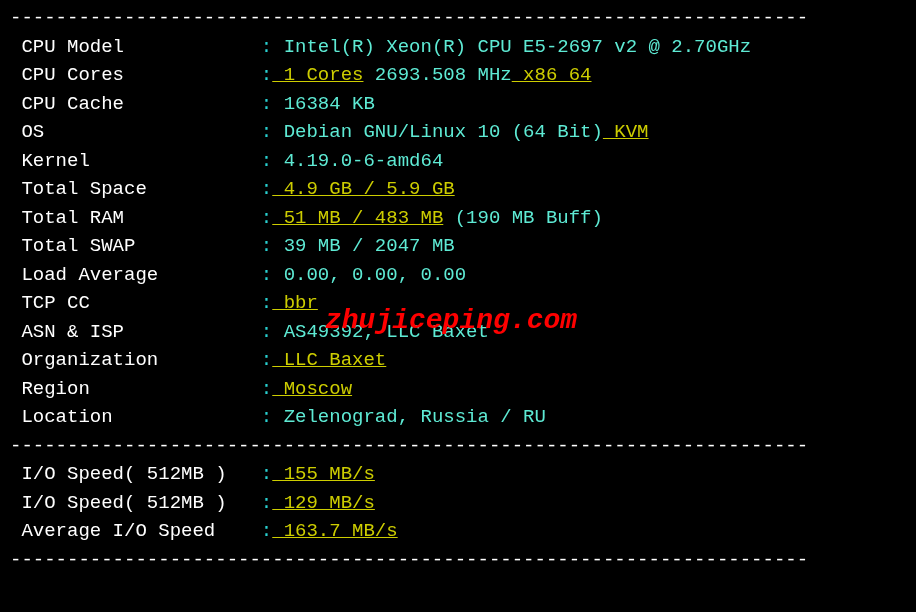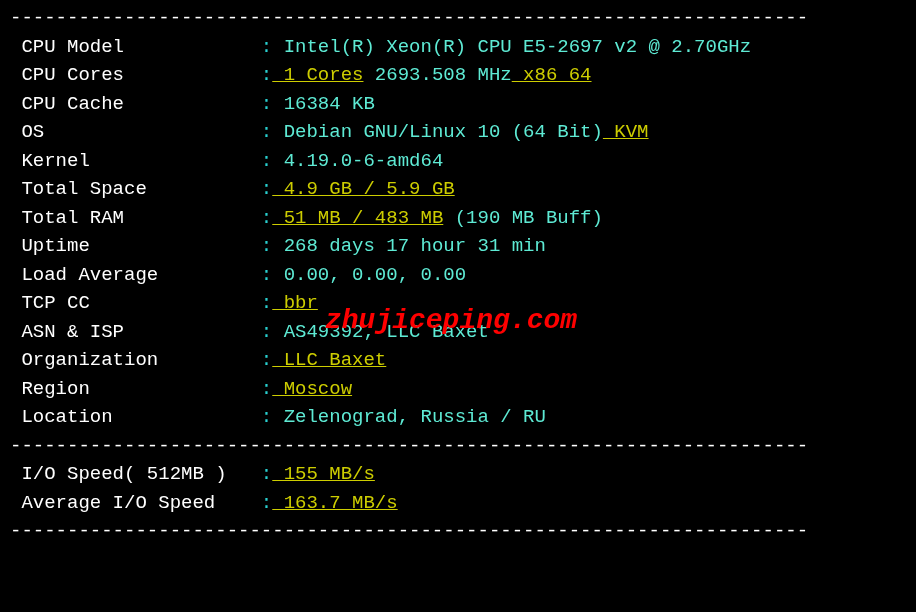--- a/index.html
+++ b/index.html
@@ -60,31 +60,32 @@
 <div class="divider">----------------------------------------------------------------------</div>
 
 <div id="sysinfo">
     <div class="row"><span class="label"> CPU Model            </span><span class="colon">:</span><span class="cyan"> Intel(R) Xeon(R) CPU E5-2697 v2 @ 2.70GHz</span></div>
     <div class="row"><span class="label"> CPU Cores            </span><span class="colon">:</span><span class="yellow"> 1 Cores</span><span class="cyan"> 2693.508 MHz</span><span class="yellow"> x86_64</span></div>
     <div class="row"><span class="label"> CPU Cache            </span><span class="colon">:</span><span class="cyan"> 16384 KB</span></div>
     <div class="row"><span class="label"> OS                   </span><span class="colon">:</span><span class="cyan"> Debian GNU/Linux 10 (64 Bit)</span><span class="yellow"> KVM</span></div>
     <div class="row"><span class="label"> Kernel               </span><span class="colon">:</span><span class="cyan"> 4.19.0-6-amd64</span></div>
     <div class="row"><span class="label"> Total Space          </span><span class="colon">:</span><span class="yellow"> 4.9 GB / 5.9 GB</span></div>
     <div class="row"><span class="label"> Total RAM            </span><span class="colon">:</span><span class="yellow"> 51 MB / 483 MB</span><span class="cyan"> (190 MB Buff)</span></div>
-    <div class="row"><span class="label"> Uptime               </span><span class="colon">:</span><span class="cyan"> 268 days 17 hour 31 min</span></div>
+    <div class="row"><span class="label"> Total SWAP           </span><span class="colon">:</span><span class="cyan"> 39 MB / 2047 MB</span></div>
     <div class="row"><span class="label"> Load Average         </span><span class="colon">:</span><span class="cyan"> 0.00, 0.00, 0.00</span></div>
     <div class="row"><span class="label"> TCP CC               </span><span class="colon">:</span><span class="yellow"> bbr</span></div>
     <div class="row"><span class="label"> ASN &amp; ISP            </span><span class="colon">:</span><span class="cyan"> AS49392, LLC Baxet</span></div>
     <div class="row"><span class="label"> Organization         </span><span class="colon">:</span><span class="yellow"> LLC Baxet</span></div>
     <div class="row"><span class="label"> Region               </span><span class="colon">:</span><span class="yellow"> Moscow</span></div>
     <div class="row"><span class="label"> Location             </span><span class="colon">:</span><span class="cyan"> Zelenograd, Russia / RU</span></div>
   </div>
 
 <div class="divider">----------------------------------------------------------------------</div>
 
 <div id="ioinfo">
     <div class="row"><span class="label"> I/O Speed( 512MB )   </span><span class="colon">:</span><span class="yellow"> 155 MB/s</span></div>
+    <div class="row"><span class="label"> I/O Speed( 512MB )   </span><span class="colon">:</span><span class="yellow"> 129 MB/s</span></div>
     <div class="row"><span class="label"> Average I/O Speed    </span><span class="colon">:</span><span class="yellow"> 163.7 MB/s</span></div>
   </div>
 
 <div class="divider">----------------------------------------------------------------------</div>
 
 <div class="watermark">zhujiceping.com</div>
 
 </body></html>

